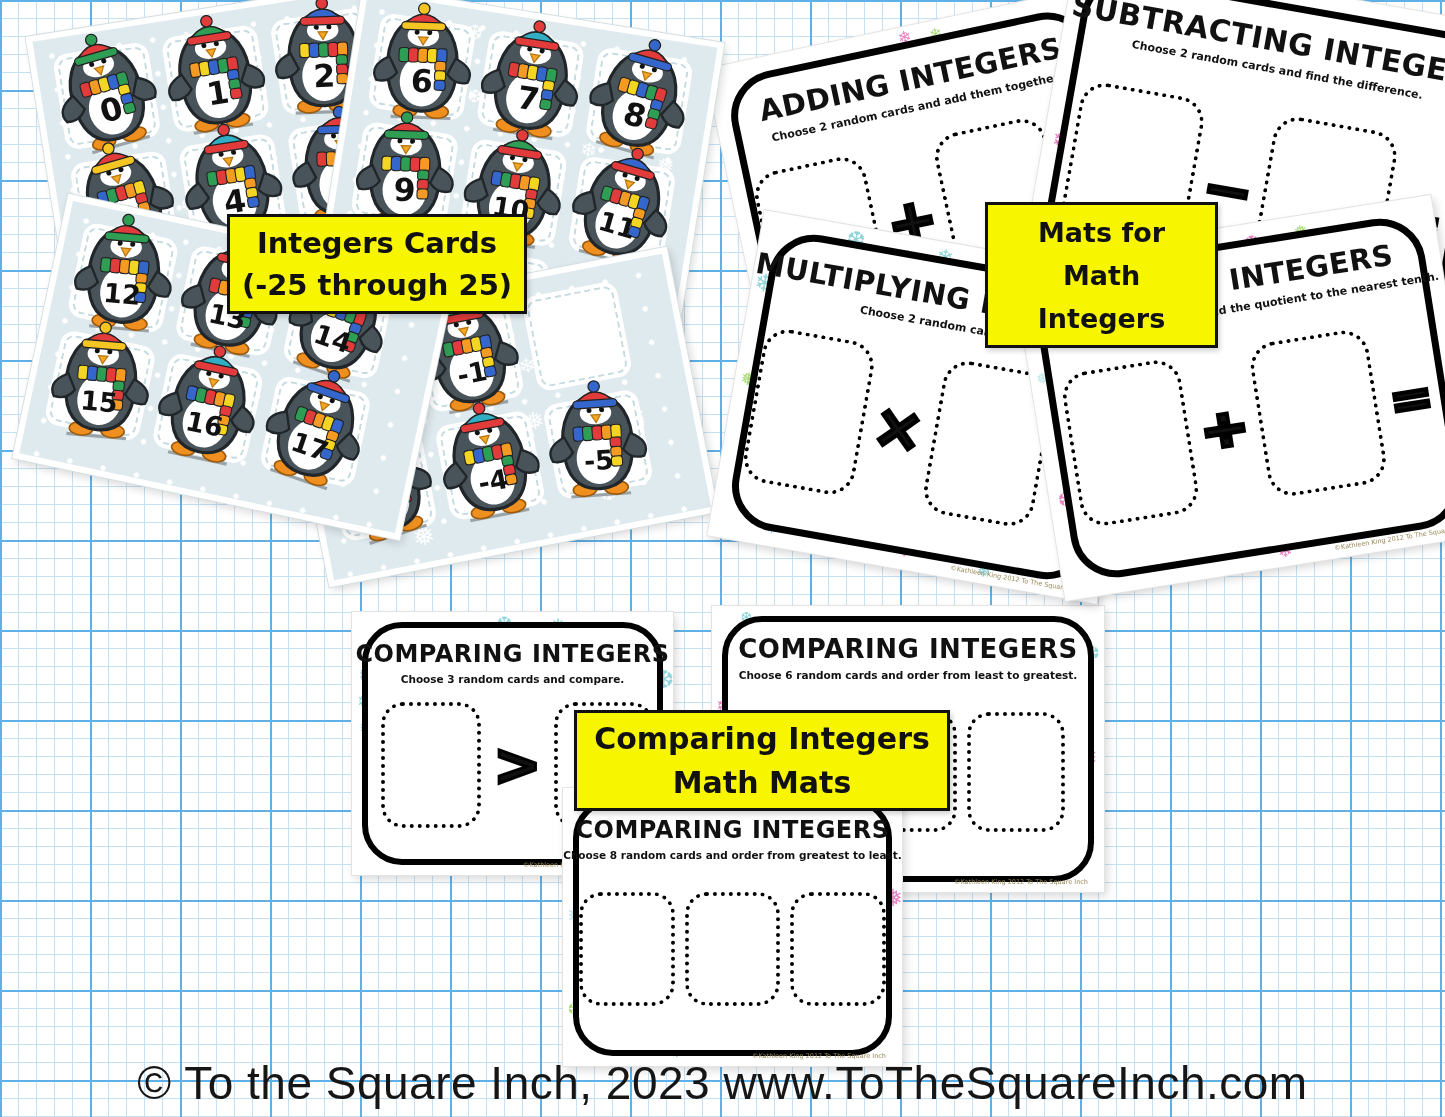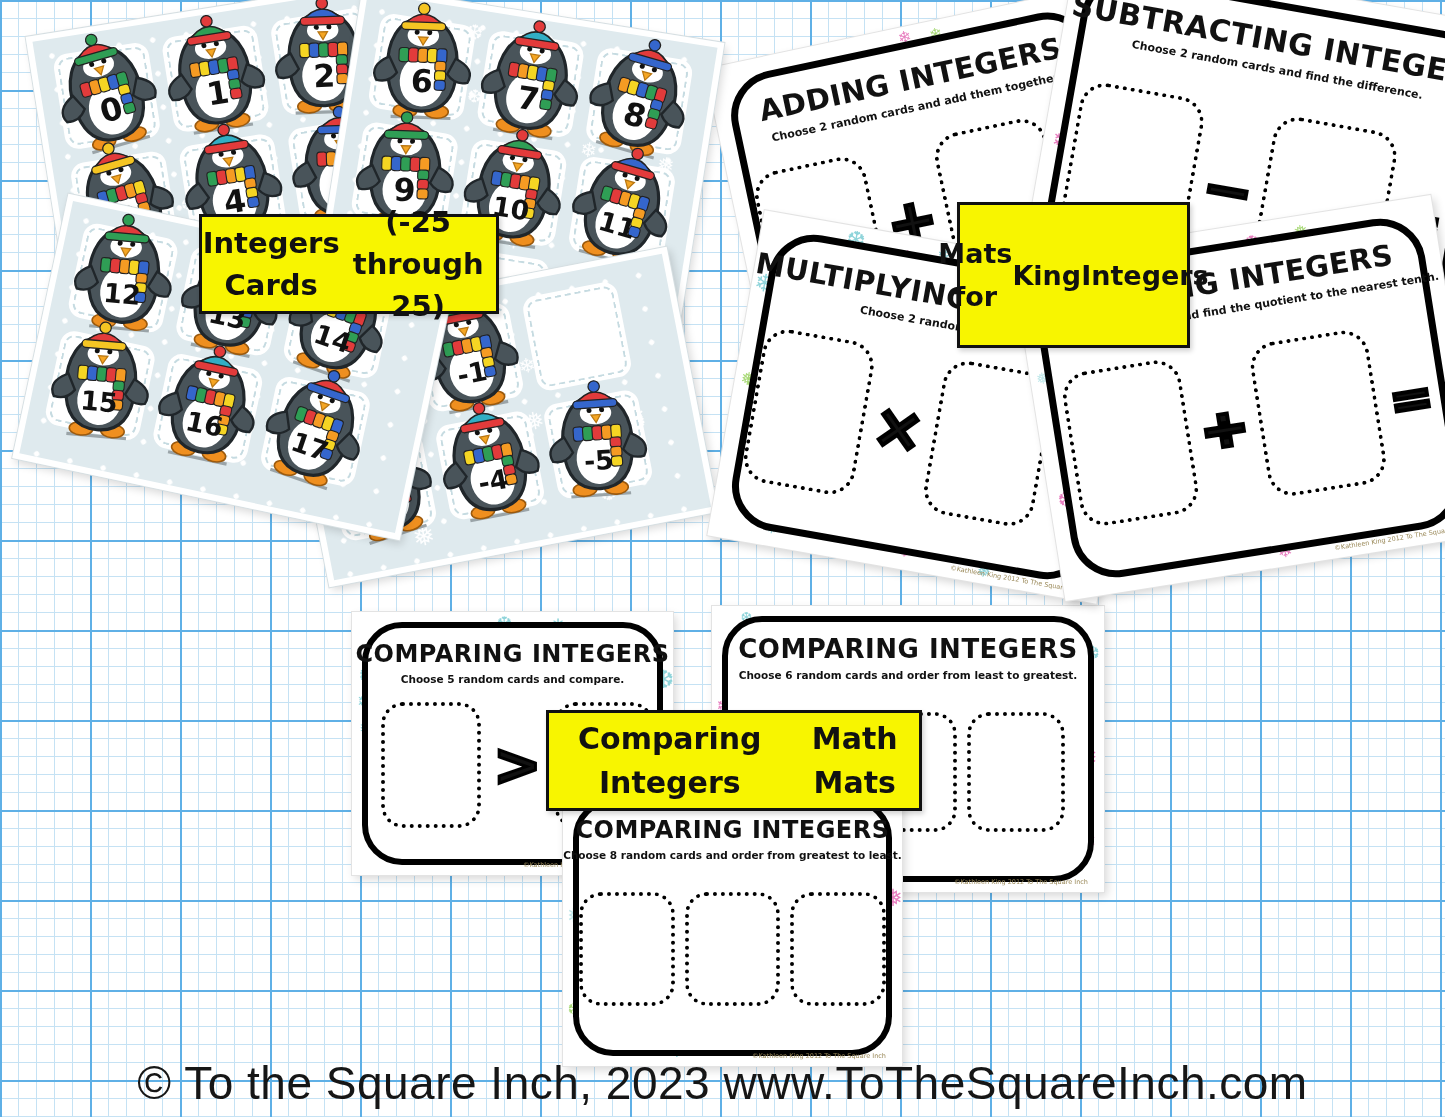--- a/index.html
+++ b/index.html
@@ -60,23 +60,24 @@
   .cbox{ border:4px dotted #000; border-radius:22px; width:90px; height:112px; background:#fff; }
   #page-comp-left .mat-row{ justify-content:flex-start; padding-left:36px; gap:12px; }
   #page-comp-left .cbox{ width:92px; height:118px; }
   #page-comp-right .mat-title{ font-size:26px; }
   #page-comp-right .cbox{ width:90px; height:112px; }
   #page-comp-bottom .cbox{ width:88px; height:106px; }
   .gt-sign{ font-size:58px; font-weight:bold; line-height:1; -webkit-text-stroke:3px #000; }
   
   .ylabel{
     position:absolute; background:#f8f500; border:3px solid #111;
-    display:flex; justify-content:center; align-items:center;
+    display:flex; flex-direction:column; justify-content:center; align-items:center;
     text-align:center; font-weight:bold; z-index:30;
     box-shadow:2px 3px 5px rgba(0,0,0,.18);
+    margin-left:28px;
   }
   #label-cards{ left:199px; top:214px; width:294px; height:94px; font-size:29px; line-height:42px; }
   #label-ops{ left:957px; top:202px; width:227px; height:140px; font-size:27px; line-height:43px; }
   #label-comp{ left:546px; top:710px; width:370px; height:95px; font-size:30px; line-height:44px; }
   
   .footer{
     position:absolute; top:1056px; left:0; width:100%; text-align:center;
     font-family:"Liberation Sans", sans-serif; font-size:46px; color:#161616;
     letter-spacing:.5px; z-index:40; white-space:nowrap;
   }
@@ -889,21 +890,21 @@
       <span class="sf" style="left: 51.2225%; top: 92.9492%; font-size: 18.0153px; color: rgb(232, 127, 192);">❄</span>
       <span class="sf" style="left: 1.30637%; top: 33.1606%; font-size: 15.5376px; color: rgb(191, 232, 234);">❅</span>
       <span class="sf" style="left: 91.4292%; top: 61.0257%; font-size: 19.8782px; color: rgb(168, 217, 119);">❆</span>
       <span class="sf" style="left: 81.4823%; top: 5.01657%; font-size: 16.183px; color: rgb(168, 217, 119);">❄</span>
       <span class="sf" style="left: 58.1078%; top: 88.5206%; font-size: 17.2953px; color: rgb(168, 217, 119);">❅</span>
     </div>
 
   <div class="page" id="page-comp-left">
     <div class="cmat">
       <div class="mat-title">COMPARING INTEGERS</div>
-      <div class="mat-sub">Choose 5 random cards and compare.</div>
+      <div class="mat-sub">Choose 3 random cards and compare.</div>
       <div class="mat-row">
         <div class="cbox"></div>
         <div class="gt-sign">&gt;</div>
         <div class="cbox"></div>
       </div>
     </div>
     <div class="micro">©Kathleen King 2012 To The Square Inch</div>
   <span class="sf" style="left: 51.1124%; top: 3.46382%; font-size: 23.6424px; color: rgb(191, 232, 234);">❄</span>
       <span class="sf" style="left: 89.5001%; top: 93.2935%; font-size: 21.005px; color: rgb(232, 127, 192);">❅</span>
       <span class="sf" style="left: 1.9965%; top: 19.5891%; font-size: 24.8842px; color: rgb(143, 212, 218);">❆</span>
@@ -967,21 +968,21 @@
       <span class="sf" style="left: 1.10691%; top: 41.7507%; font-size: 24.7531px; color: rgb(191, 232, 234);">❅</span>
       <span class="sf" style="left: 91.2175%; top: 24.513%; font-size: 22.6963px; color: rgb(143, 212, 218);">❆</span>
     </div>
 
   <div class="ylabel" id="label-cards">
     <div>Integers Cards</div>
     <div>(-25 through 25)</div>
   </div>
   <div class="ylabel" id="label-ops">
     <div>Mats for</div>
-    <div>King</div>
+    <div>Math</div>
     <div>Integers</div>
   </div>
   <div class="ylabel" id="label-comp">
     <div>Comparing Integers</div>
     <div>Math Mats</div>
   </div>
 
   <div class="footer">© To the Square Inch, 2023 www.ToTheSquareInch.com</div>
 </div>
 

